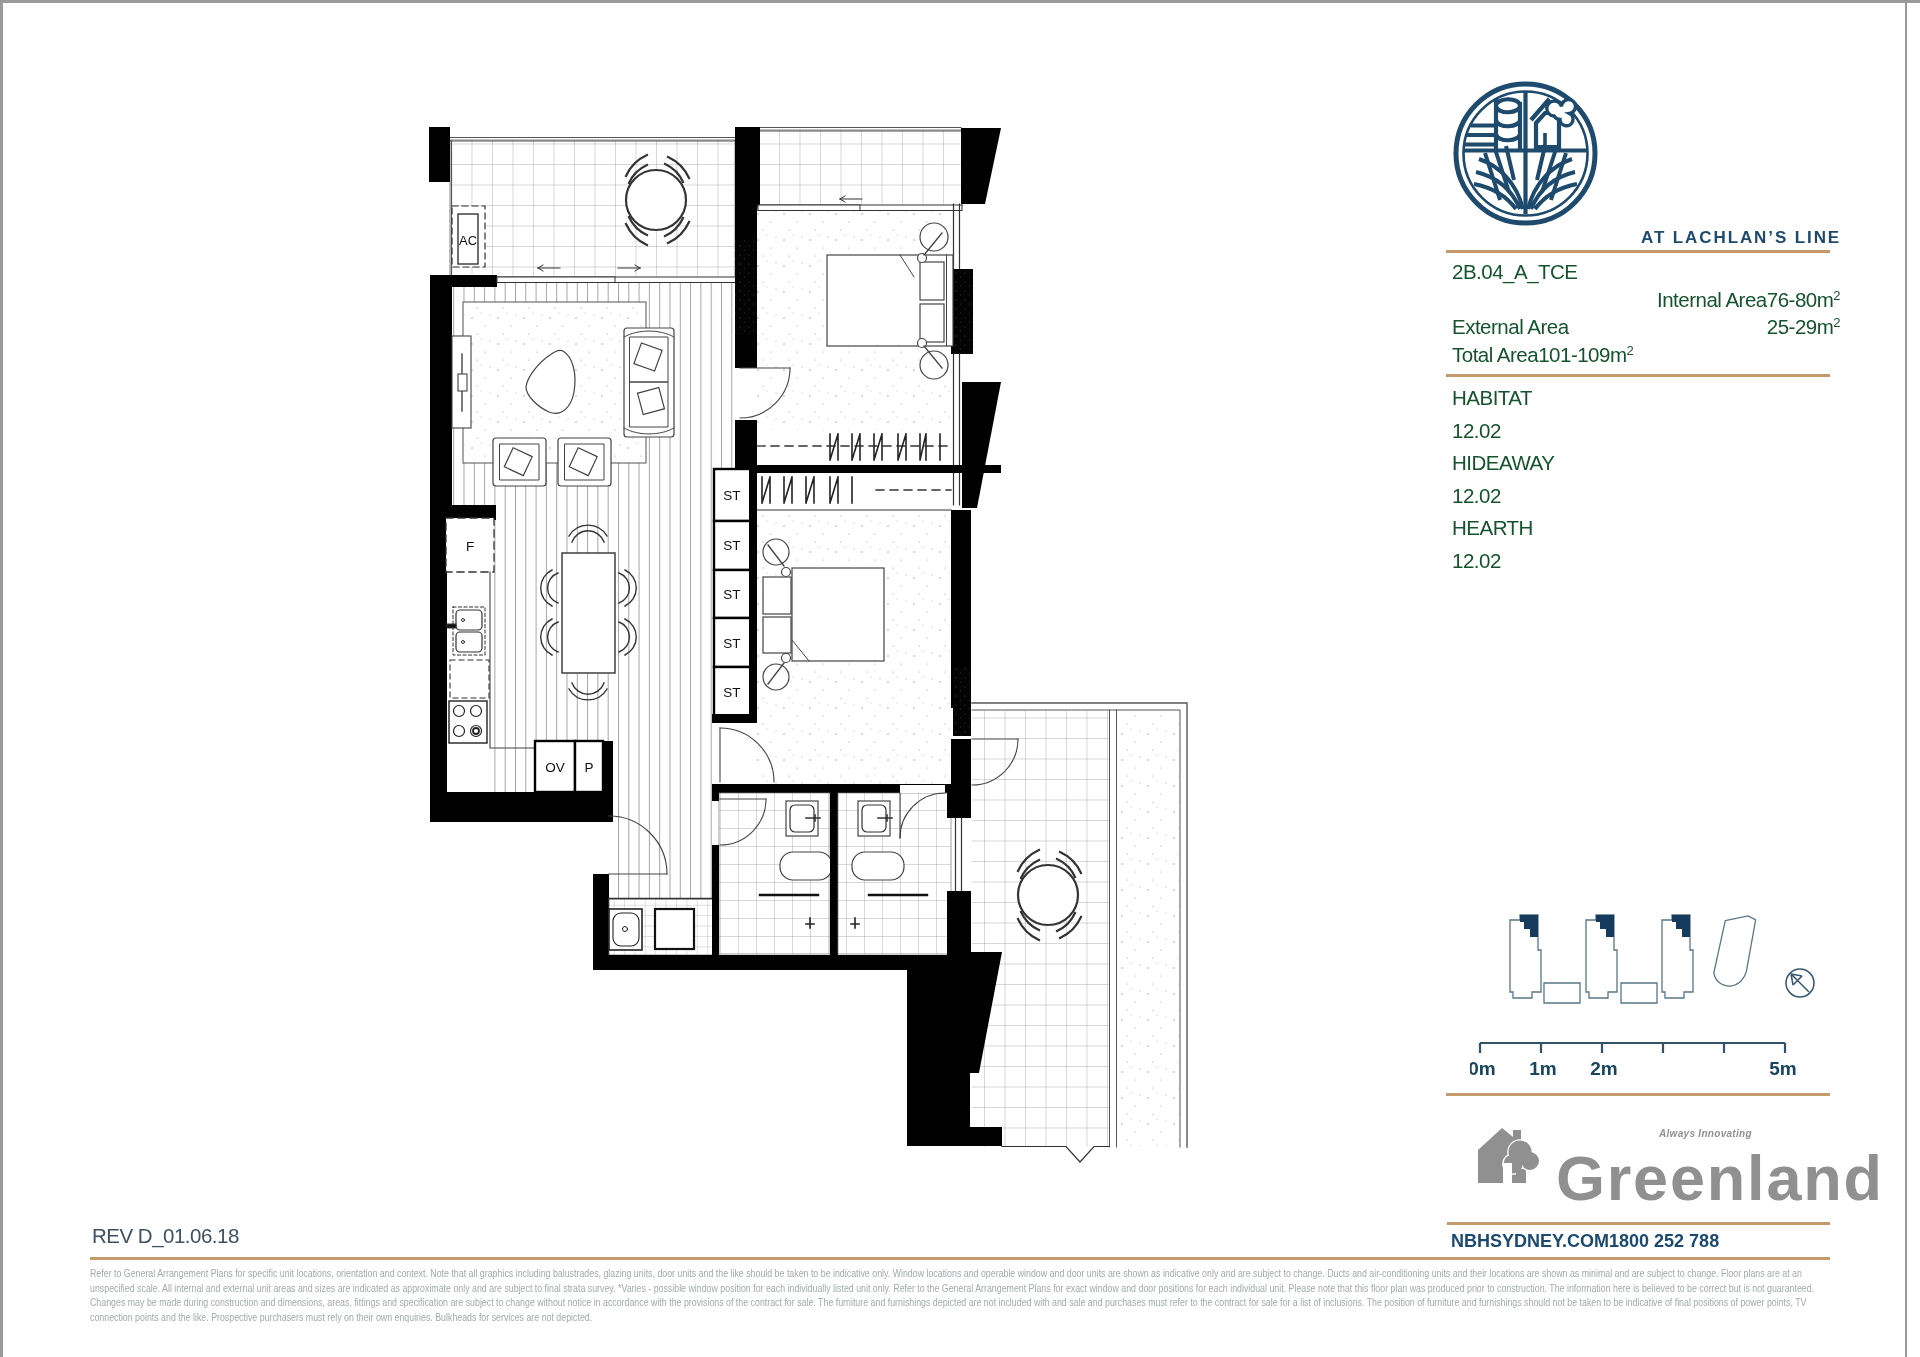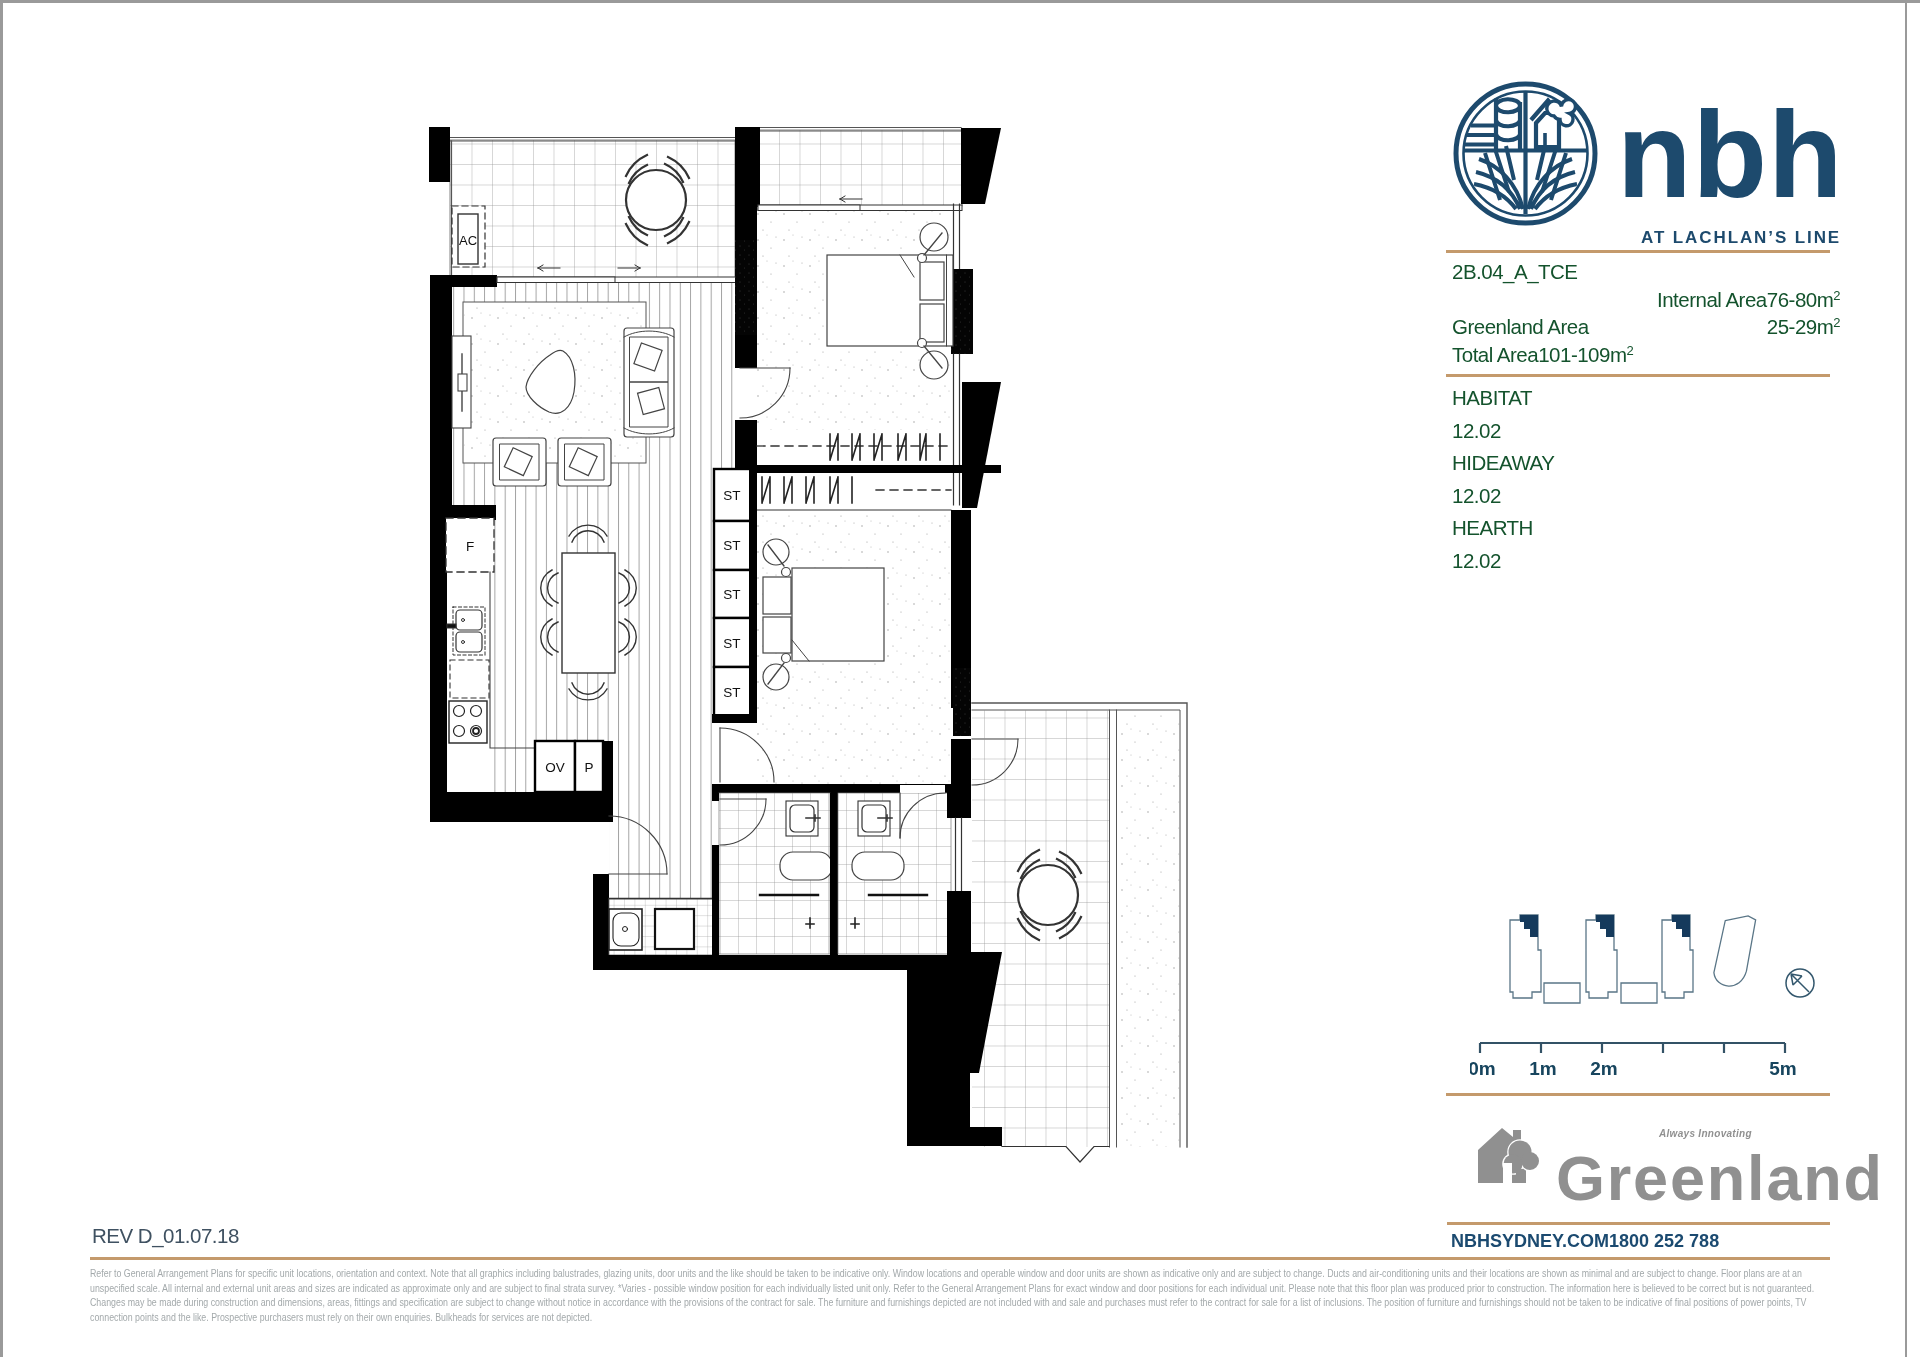--- a/index.html
+++ b/index.html
@@ -392,34 +392,33 @@
       <path d="M102 36a7.5 7.5 0 1 1 7.5-9.5 7 7 0 1 1 8 7 6.5 6.5 0 1 1-9.5 6 7.5 7.5 0 0 1-6-3.5z" fill="#fff" stroke-width="3.4"></path>
       <g clip-path="url(#embclip)">
         <path d="M71 129 C65 104 48 86 27 79 M68 129 C60 110 45 97 24 92 M64 129 C55 117 43 108 22 104" stroke-width="4"></path>
         <path d="M33 73 L48 120 M43 69 L57 112 M54 66 L62 100" stroke-width="4"></path>
         <path d="M76 129 C82 104 99 86 120 79 M79 129 C87 110 102 97 123 92 M83 129 C92 117 104 108 125 104" stroke-width="4"></path>
         <path d="M114 73 L99 120 M104 69 L90 112 M93 66 L85 100" stroke-width="4"></path>
       </g>
     </g>
   </svg>
 
-  <div class="abs navy" style="left:1617px;top:85px;font-size:122px;font-weight:bold;letter-spacing:1px">nbh</div>
 
   <div class="abs navy" style="left:1641px;top:228px;font-size:17px;font-weight:bold;letter-spacing:1.9px">AT LACHLAN’S LINE</div>
 
   <div class="tan" style="left:1446px;top:250px;width:384px"></div>
 
   <div class="abs slate" style="left:1452px;top:258px;width:388px;font-size:20.5px;line-height:27.6px;letter-spacing:-0.5px">
     <div>2B.04_A_TCE</div>
     <div style="display:flex;justify-content:flex-end">
         <span>Internal Area</span>
         <span>76-80m<span style="font-size:13px;vertical-align:7px;line-height:0">2</span></span>
       </div>
     <div style="display:flex;justify-content:space-between">
-        <span>Greenland Area</span>
+        <span>External Area</span>
         <span>25-29m<span style="font-size:13px;vertical-align:7px;line-height:0">2</span></span>
       </div>
     <div style="display:flex;justify-content:flex-start">
         <span>Total Area</span>
         <span>101-109m<span style="font-size:13px;vertical-align:7px;line-height:0">2</span></span>
       </div>
   </div>
 
   <div class="tan" style="left:1446px;top:374px;width:384px"></div>
 
@@ -479,21 +478,21 @@
 
   <div class="tan" style="left:1447px;top:1222px;width:383px"></div>
 
   <div class="abs" style="left:1451px;top:1231px;width:343px;font-size:18px;font-weight:bold;color:#1b4a70;display:flex;justify-content:flex-start">
       <span>NBHSYDNEY.COM</span>
       <span>1800 252 788</span>
     </div>
 
   <div class="tan" style="left:90px;top:1257px;width:1740px"></div>
 
-  <div class="abs" style="left:92px;top:1224px;font-size:20.5px;color:#3f5161;letter-spacing:-0.5px">REV D_01.07.18</div>
+  <div class="abs" style="left:92px;top:1224px;font-size:20.5px;color:#3f5161;letter-spacing:-0.5px">REV D_01.06.18</div>
 
   <div class="abs" style="left:90px;top:1267px;width:1900px;font-size:10.2px;line-height:14.6px;color:#a3a9ab;white-space:nowrap;transform:scaleX(0.866);transform-origin:0 0">
     Refer to General Arrangement Plans for specific unit locations, orientation and context. Note that all graphics including balustrades, glazing units, door units and the like should be taken to be indicative only. Window locations and operable window and door units are shown as indicative only and are subject to change. Ducts and air-conditioning units and their locations are shown as minimal and are subject to change. Floor plans are at an<br>
     unspecified scale. All internal and external unit areas and sizes are indicated as approximate only and are subject to final strata survey. *Varies - possible window position for each individually listed unit only. Refer to the General Arrangement Plans for exact window and door positions for each individual unit. Please note that this floor plan was produced prior to construction. The information here is believed to be correct but is not guaranteed.<br>
     Changes may be made during construction and dimensions, areas, fittings and specification are subject to change without notice in accordance with the provisions of the contract for sale. The furniture and furnishings depicted are not included with and sale and purchases must refer to the contract for sale for a list of inclusions. The position of furniture and furnishings should not be taken to be indicative of final positions of power points, TV<br>
     connection points and the like. Prospective purchasers must rely on their own enquiries. Bulkheads for services are not depicted.
   </div>
 </div>
 
 </body></html>

